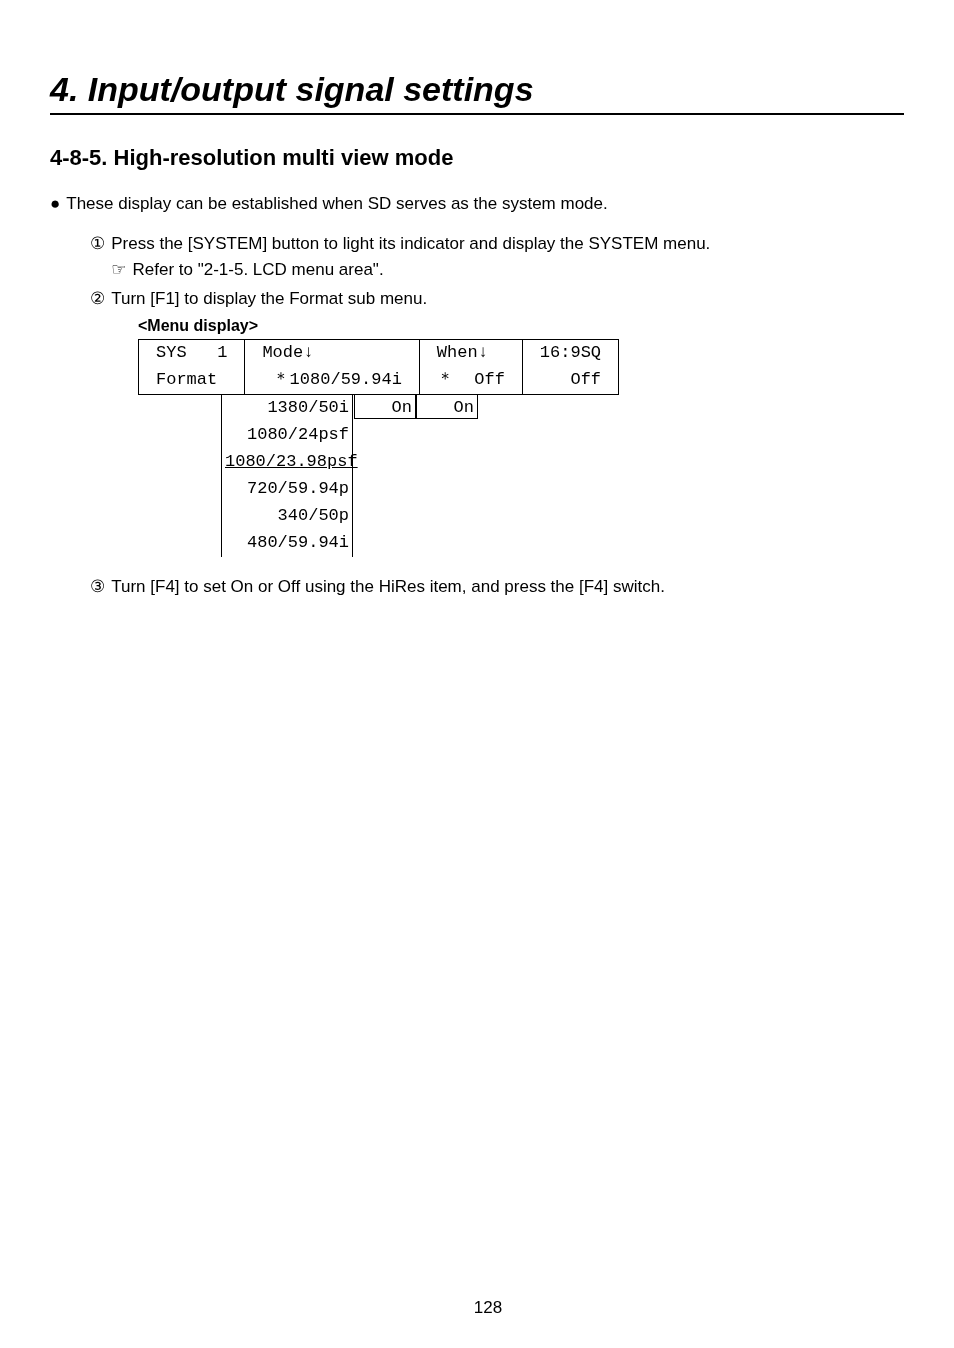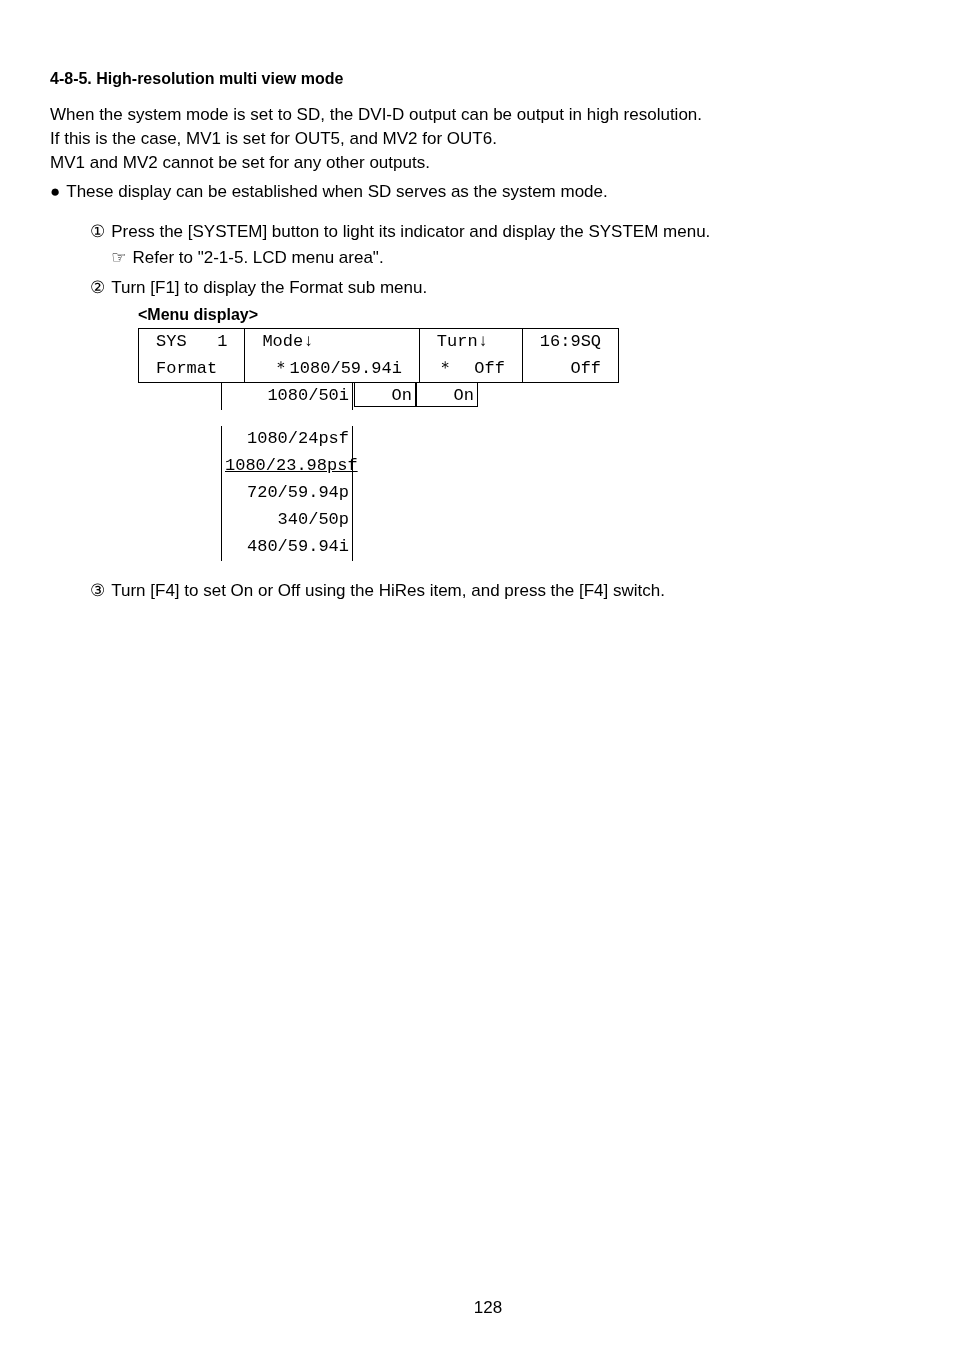--- a/index.html
+++ b/index.html
@@ -24,21 +24,21 @@
     }
     h1 {
       font-style: italic;
       font-weight: bold;
       font-size: 34px;
       border-bottom: 2px solid #000;
       padding-bottom: 4px;
       margin-bottom: 30px;
     }
     h2 {
-      font-size: 16px;
+      font-size: 22px;
       font-weight: bold;
       margin-bottom: 15px;
     }
     .para {
       font-size: 17px;
       line-height: 1.4;
     }
     .ind1 {
       margin-left: 0;
     }
@@ -154,31 +154,27 @@
       position: absolute;
       bottom: 30px;
       left: 0; right: 16px; padding-left: 38px;
     }
   </style>
 </head>
 <body>
 
 <div class="page">
 
+  <h1>4. Input/output signal settings</h1>
 
   <h2>
     <span>4-8-5.</span>
     <span>High-resolution multi view mode</span>
   </h2>
 
-  <div class="para ind1">
-    <div>When the system mode is set to SD, the DVI-D output can be output in high resolution.</div>
-    <div>If this is the case, MV1 is set for OUT5, and MV2 for OUT6.</div>
-    <div>MV1 and MV2 cannot be set for any other outputs.</div>
-  </div>
 
   <div class="para bullet-row">
     <span class="bullet-dot">●</span>
     <span>These display can be established when SD serves as the system mode.</span>
   </div>
 
   <div class="steps">
 
     <div class="step">
       <div class="step-num">①</div>
@@ -199,42 +195,42 @@
     </div>
 
     <div class="menu-title">&lt;Menu display&gt;</div>
 
     <div class="menu-block">
       <table class="menu-grid">
         <tbody>
             <tr>
           <td class="sep-r lalign">SYS   1</td>
           <td class="sep-r lalign" style="width:130px;">Mode↓</td>
-          <td class="sep-r lalign" style="width:60px;">Turn↓</td>
+          <td class="sep-r lalign" style="width:60px;">When↓</td>
           <td class="lalign" style="width:60px;">16:9SQ</td>
         </tr>
         <tr>
           <td class="sep-r bot lalign">Format</td>
           <td class="sep-r bot"> ＊1080/59.94i</td>
           <td class="sep-r bot">＊  Off</td>
           <td class="bot">   Off</td>
         </tr>
       </tbody>
         </table>
 
       <div class="sub-options">
         <div class="opt-row">
           <div class="spacer-left"></div>
-          <div class="col-mode" style="border-bottom:none;">    1080/50i</div>
+          <div class="col-mode" style="border-bottom:none;">    1380/50i</div>
           <div class="col-hires">On</div>
           <div class="col-169">On</div>
         </div>
         <div class="opt-row">
           <div class="spacer-left"></div>
-          <div class="col-mode" style="border-top:none;border-bottom:none;margin-top:16px;">  1080/24psf</div>
+          <div class="col-mode" style="border-top:none;border-bottom:none;">  1080/24psf</div>
         </div>
         <div class="opt-row">
           <div class="spacer-left"></div>
           <div class="col-mode" style="border-top:none;border-bottom:none;text-decoration:underline;">1080/23.98psf</div>
         </div>
         <div class="opt-row">
           <div class="spacer-left"></div>
           <div class="col-mode" style="border-top:none;border-bottom:none;">  720/59.94p</div>
         </div>
         <div class="opt-row">

